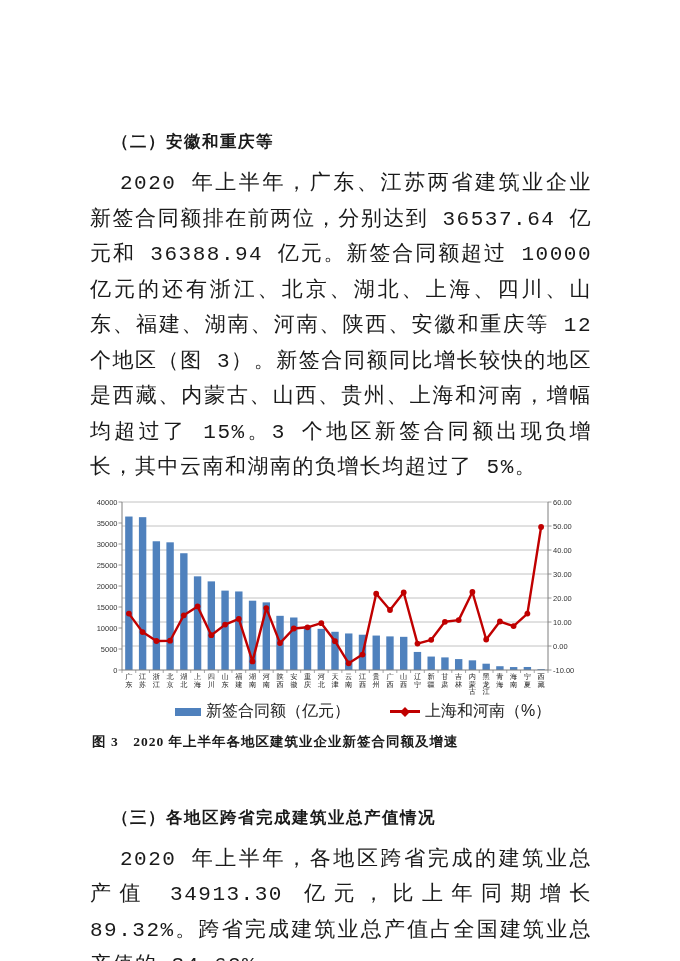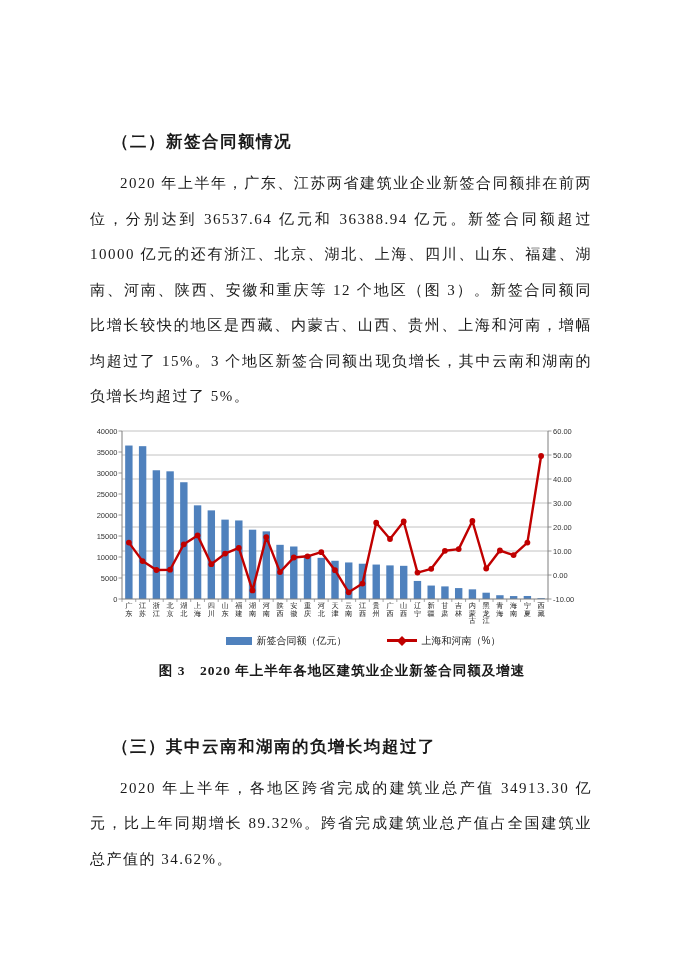--- a/index.html
+++ b/index.html
@@ -5,49 +5,49 @@
   html,body{margin:0;padding:0;}
   body{
     width:680px;height:961px;background:#ffffff;position:relative;overflow:hidden;
     font-family:"Liberation Serif","DejaVu Serif",serif;color:#1a1a1a;
   }
   .content{width:502px;margin:0 0 0 90px;}
   .h2{font-size:16.5px;font-weight:bold;letter-spacing:1.5px;margin:0;padding-left:22px;line-height:24px;}
   .h2.s2{padding-top:130px;}
   .h2.s3{padding-top:54px;}
   p.body{
-    font-size:15px;line-height:35.5px;letter-spacing:1.5px;
-    text-indent:30px;text-align:justify;margin:12px 0 0 0;
+    font-size:21px;line-height:35.5px;letter-spacing:1.5px;
+    text-indent:30px;text-align:justify;margin:12px 0 0 0;font-family:Liberation Mono, monospace;
   }
   figure.figure{margin:8px 0 0 2px;padding:0;}
   svg{display:block;}
   svg text{font-family:"Liberation Sans","DejaVu Sans",sans-serif;}
   .legend{
     display:flex;justify-content:center;align-items:center;gap:40px;
     padding-left:42px;margin-top:5px;height:14px;
-    font-family:"Liberation Sans","DejaVu Sans",sans-serif;font-size:10px;color:#222;
+    font-family:"Liberation Sans","DejaVu Sans",sans-serif;font-size:16px;color:#222;
   }
   .legend-item{display:flex;align-items:center;gap:5px;}
   .swatch-bar{width:26px;height:8px;background:#4f81bd;display:inline-block;}
   .swatch-line{position:relative;width:30px;height:2.6px;background:#c00000;display:inline-block;}
   .swatch-line .diamond{
     position:absolute;left:50%;top:50%;width:7px;height:7px;background:#c00000;
     transform:translate(-50%,-50%) rotate(45deg);
   }
   figcaption.caption{
-    font-size:13.5px;font-weight:bold;letter-spacing:1px;text-align:center;margin:13px 0 0 0;line-height:20px;
+    font-size:13.5px;font-weight:bold;letter-spacing:1px;margin:13px 0 0 0;line-height:20px;
   }
 </style>
 </head>
 <body>
 
 <div class="page">
   <div class="content">
 
-    <h2 class="h2 s2">（二）新签合同额情况</h2>
+    <h2 class="h2 s2">（二）安徽和重庆等</h2>
 
     <p class="body">2020 年上半年，广东、江苏两省建筑业企业新签合同额排在前两位，分别达到 36537.64 亿元和 36388.94 亿元。新签合同额超过 10000 亿元的还有浙江、北京、湖北、上海、四川、山东、福建、湖南、河南、陕西、安徽和重庆等 12 个地区（图 3）。新签合同额同比增长较快的地区是西藏、内蒙古、山西、贵州、上海和河南，增幅均超过了 15%。3 个地区新签合同额出现负增长，其中云南和湖南的负增长均超过了 5%。</p>
 
     <figure class="figure">
       <svg width="490" height="206" viewBox="0 0 490 206">
           <g>
             <line x1="30" y1="152" x2="456" y2="152" stroke="#b3b3b3" stroke-width="0.8"></line>
             <line x1="30" y1="128" x2="456" y2="128" stroke="#b3b3b3" stroke-width="0.8"></line>
             <line x1="30" y1="104" x2="456" y2="104" stroke="#b3b3b3" stroke-width="0.8"></line>
             <line x1="30" y1="80" x2="456" y2="80" stroke="#b3b3b3" stroke-width="0.8"></line>
@@ -241,18 +241,18 @@
           <span class="swatch-line">
             <span class="diamond"></span>
           </span>
           <span class="legend-label">上海和河南（%）</span>
         </span>
       </div>
 
       <figcaption class="caption">图 3　2020 年上半年各地区建筑业企业新签合同额及增速</figcaption>
     </figure>
 
-    <h2 class="h2 s3">（三）其中云南和湖南的负增长均超过了</h2>
+    <h2 class="h2 s3">（三）各地区跨省完成建筑业总产值情况</h2>
 
     <p class="body">2020 年上半年，各地区跨省完成的建筑业总产值 34913.30 亿元，比上年同期增长 89.32%。跨省完成建筑业总产值占全国建筑业总产值的 34.62%。</p>
 
   </div>
 </div>
 
 </body></html>

